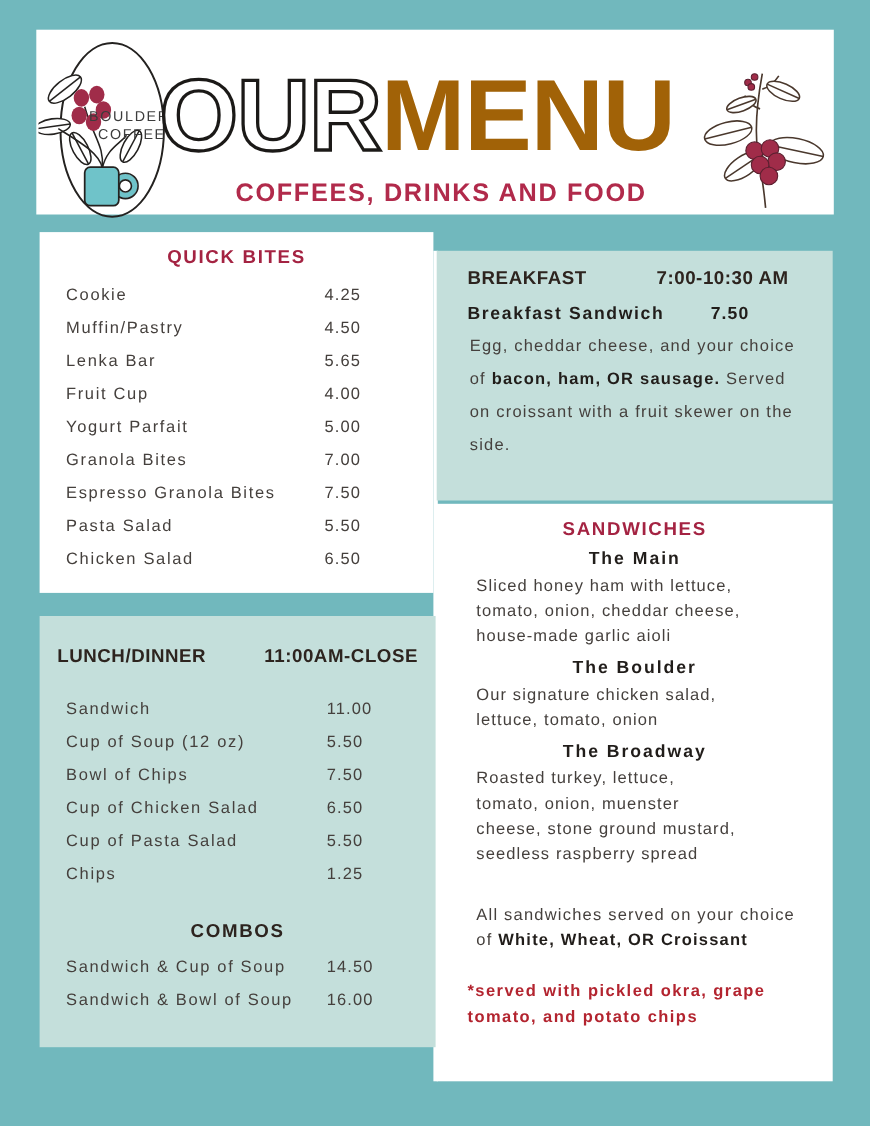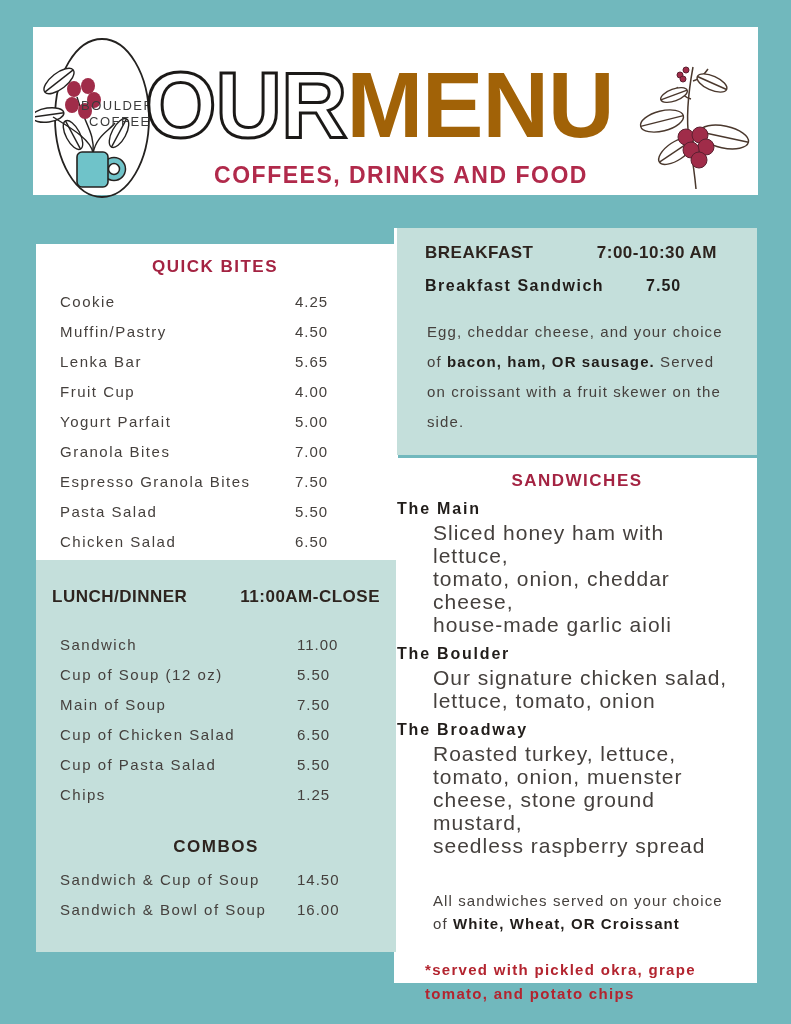--- a/index.html
+++ b/index.html
@@ -32,21 +32,21 @@
   .title-solid { color:#a16207; }
   .subtitle {
     margin-top:7px; text-align:center;
     font-size:23px; font-weight:bold; letter-spacing:1.5px;
     color:#b12a4b;
   }
   
   .box { position:absolute; }
   .box-white { background:#ffffff; }
   .box-mint  { background:#c4dfdb; }
-  #quick-bites { left:36px;  top:244px; width:358px; height:328px; }
+  #quick-bites { left:36px;  top:211px; width:358px; height:328px; }
   #lunch       { left:36px;  top:560px; width:360px; height:392px; }
   #breakfast   { left:397px; top:228px; width:360px; height:227px; }
   #sandwiches  { left:397px; top:458px; width:360px; height:525px; }
   .col-divider { position:absolute; left:394px; top:228px; width:4px; height:755px; background:#ffffff; }
 
   .sec-title-crimson {
     text-align:center; color:#a42342; font-weight:bold;
     font-size:17px; letter-spacing:1.5px; margin-top:13px;
   }
   .sec-header-dark {
@@ -69,33 +69,33 @@
     text-align:center; color:#2d241f; font-weight:bold;
     font-size:17px; letter-spacing:1.5px; margin-top:27px;
   }
   .combos-rows { margin-top:8px; }
 
   
   .bf-item-row { display:flex; margin:12px 0 0 28px; line-height:22px; }
   .bf-item-name { font-size:16px; font-weight:bold; letter-spacing:1.5px; color:#211d1a; }
   .bf-item-price { font-size:16px; font-weight:bold; letter-spacing:1px; color:#211d1a; margin-left:42px; }
   .bf-desc {
-    margin:20px 0 0 30px; width:300px;
+    margin:3px 0 0 30px; width:300px;
     font-size:15px; letter-spacing:1.1px; line-height:30px; color:#45403d;
   }
   .bold-dark { font-weight:bold; color:#211d1a; }
 
   
   .sw-entry-name {
-    text-align:left; font-size:16px; font-weight:bold; letter-spacing:1.8px;
+    text-align:center; font-size:16px; font-weight:bold; letter-spacing:1.8px;
     color:#211d1a; margin-top:9px;
   }
   .sw-entry-desc {
     margin:3px 0 0 36px; width:312px; white-space:pre-line;
-    font-size:21px; letter-spacing:1px; line-height:23px; color:#45403d;
+    font-size:15px; letter-spacing:1px; line-height:23px; color:#45403d;
   }
   .sw-footer {
     margin:32px 0 0 36px; width:300px;
     font-size:15px; letter-spacing:1.1px; line-height:23px; color:#45403d;
   }
   .sw-note {
     margin:23px 0 0 28px; width:316px;
     font-size:15px; font-weight:bold; letter-spacing:1.3px; line-height:24px;
     color:#b3242f;
   }
@@ -249,21 +249,21 @@
   <div class="rows">
     <div class="menu-row">
         <span class="menu-item-name">Sandwich</span>
         <span class="menu-item-price">11.00</span>
       </div>
     <div class="menu-row">
         <span class="menu-item-name">Cup of Soup (12 oz)</span>
         <span class="menu-item-price">5.50</span>
       </div>
     <div class="menu-row">
-        <span class="menu-item-name">Main of Soup</span>
+        <span class="menu-item-name">Bowl of Chips</span>
         <span class="menu-item-price">7.50</span>
       </div>
     <div class="menu-row">
         <span class="menu-item-name">Cup of Chicken Salad</span>
         <span class="menu-item-price">6.50</span>
       </div>
     <div class="menu-row">
         <span class="menu-item-name">Cup of Pasta Salad</span>
         <span class="menu-item-price">5.50</span>
       </div>

